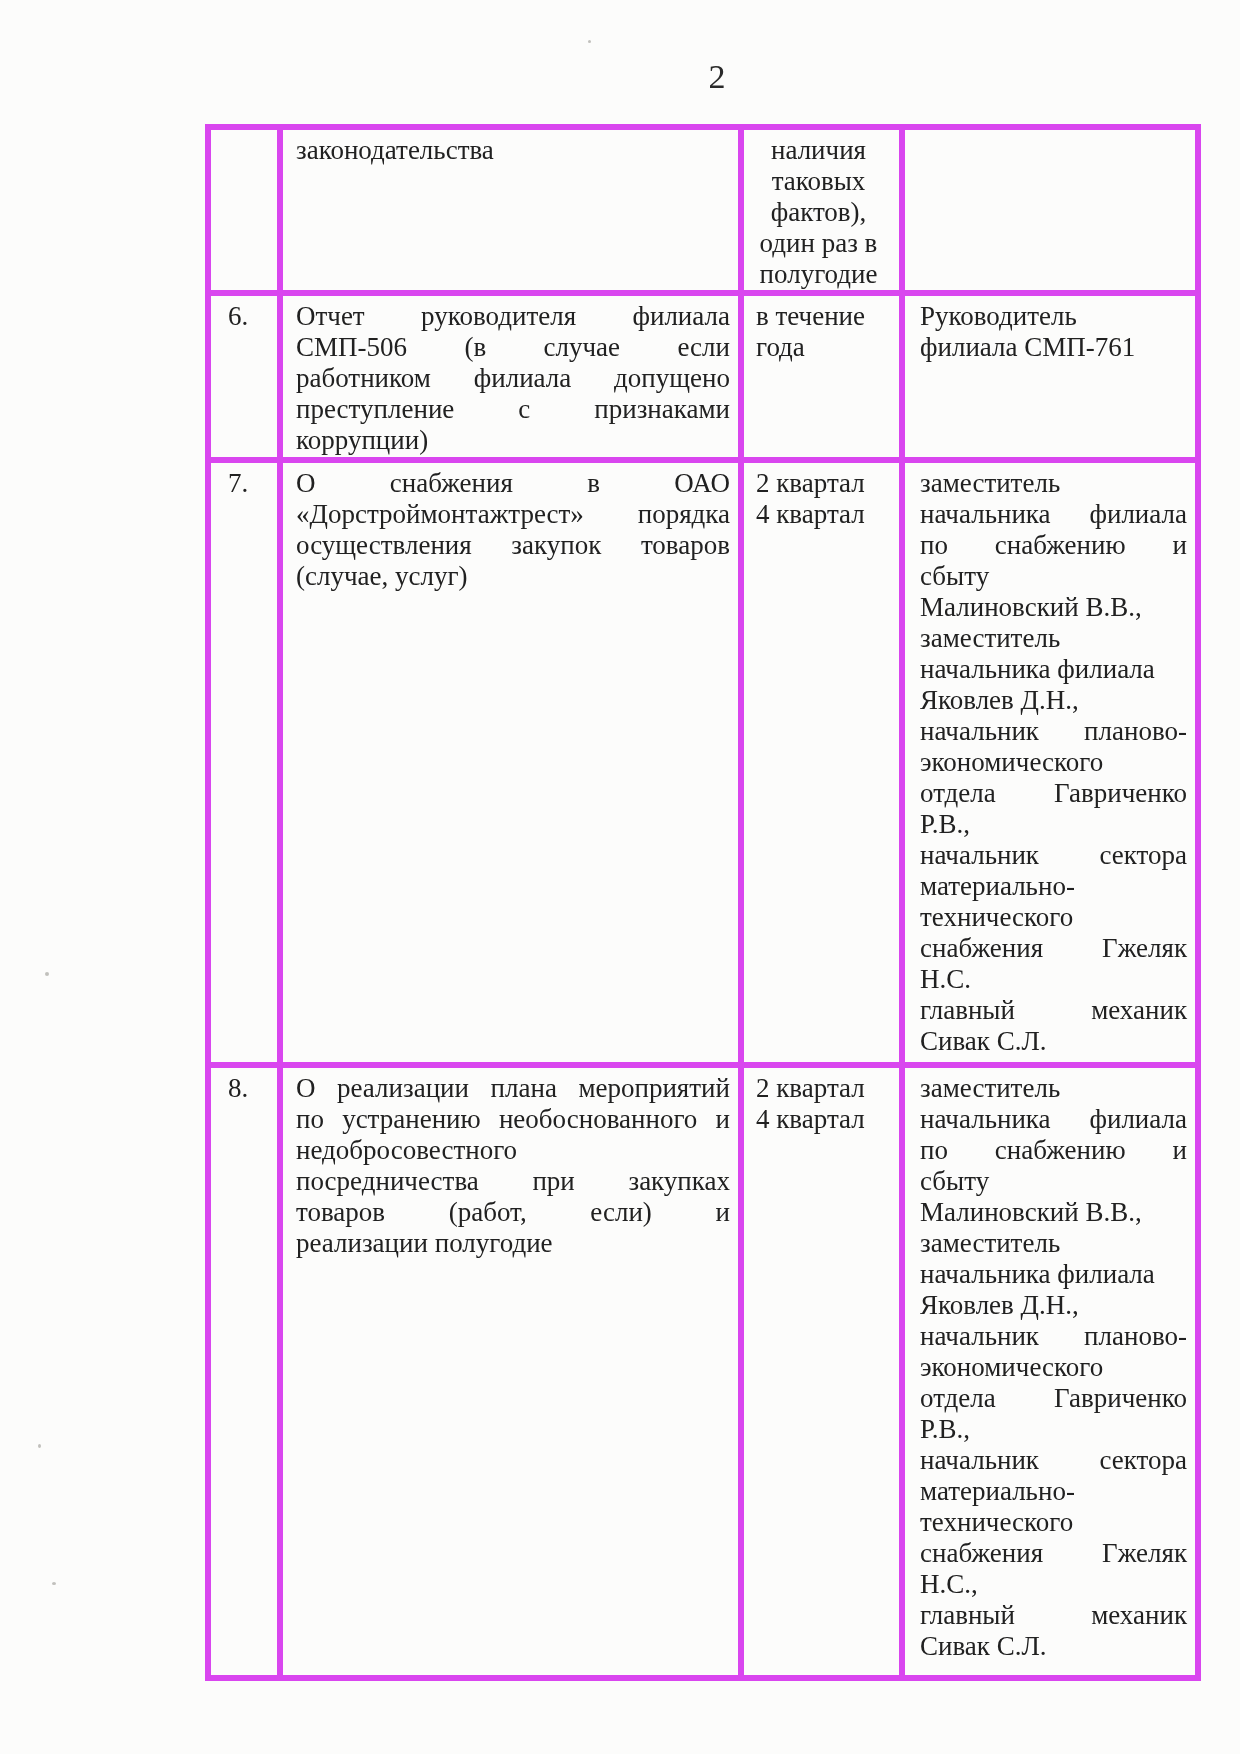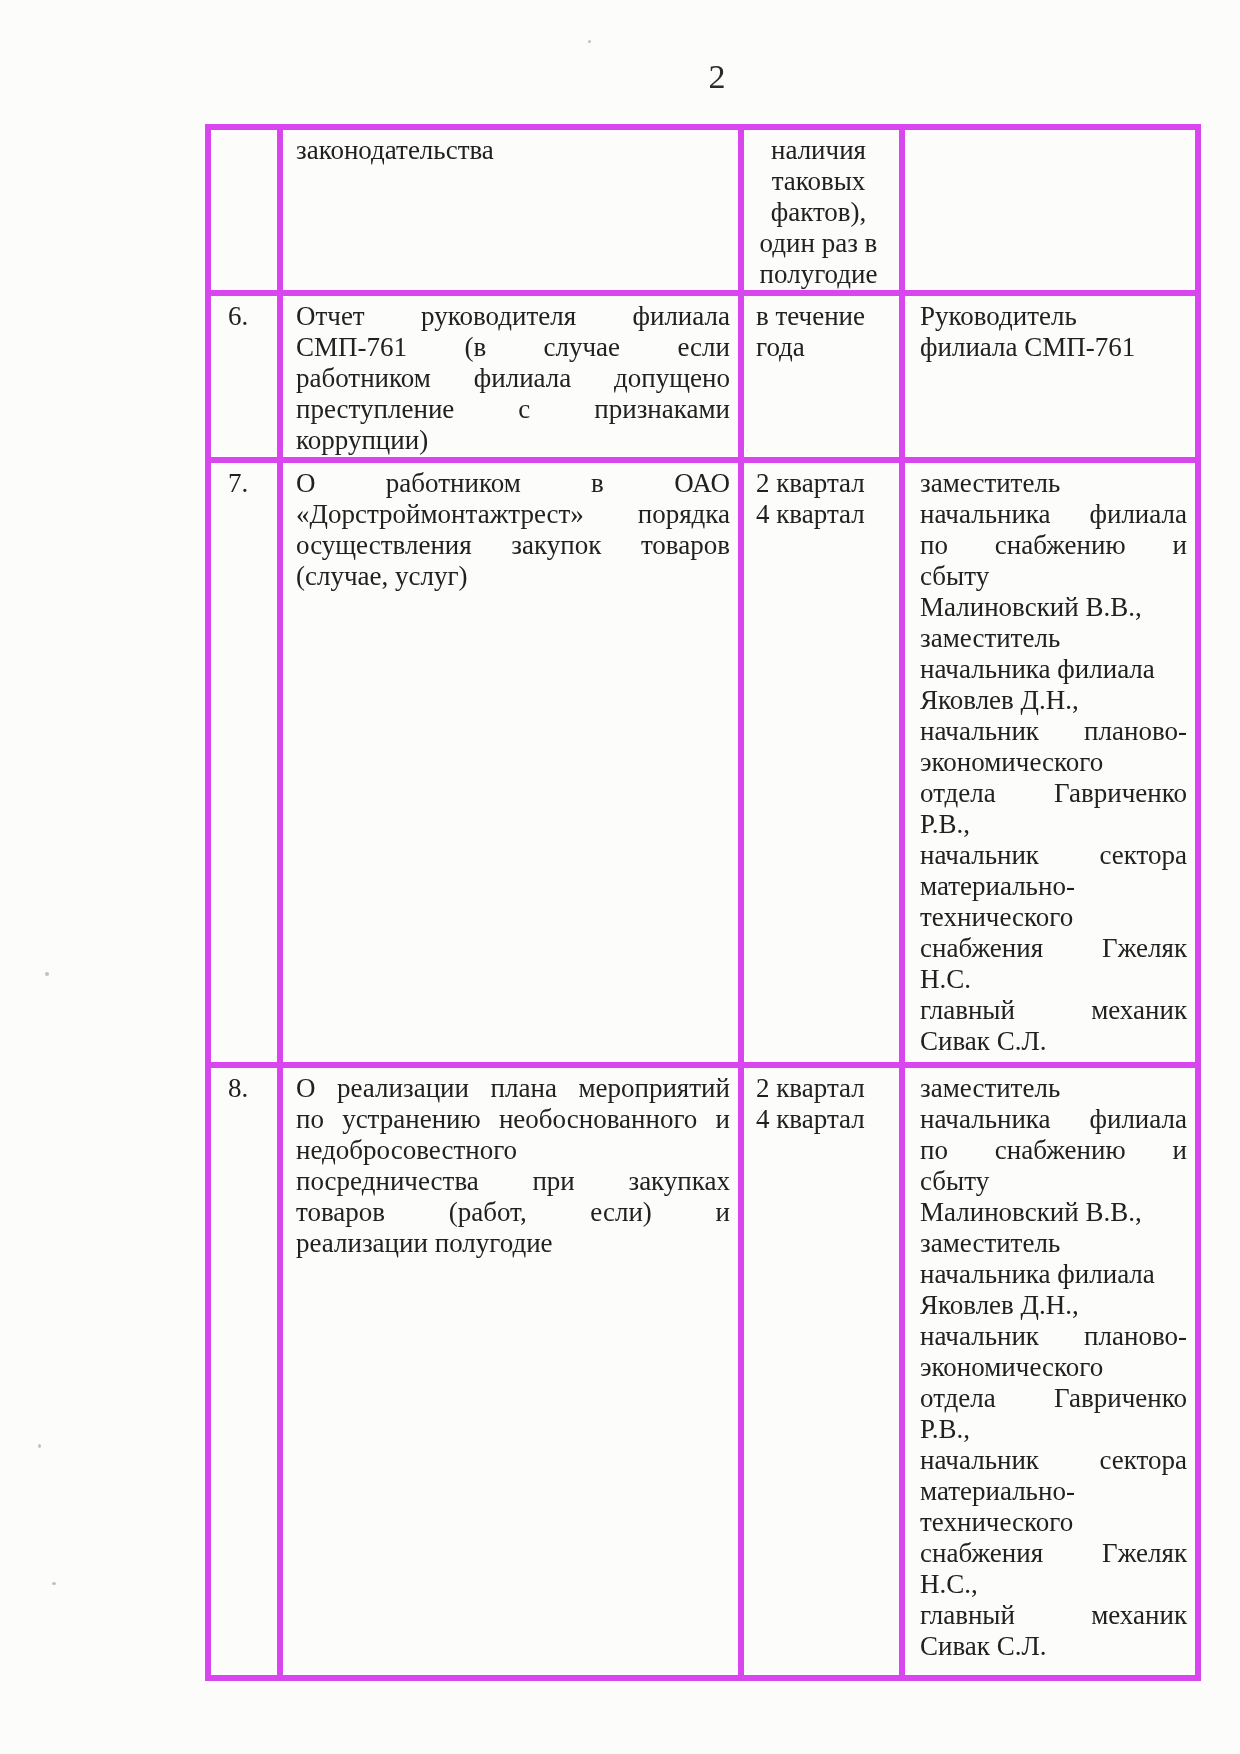--- a/index.html
+++ b/index.html
@@ -89,39 +89,39 @@
           <div class="ln">один раз в</div>
           <div class="ln">полугодие</div>
         </td>
       <td class="resp"></td>
     </tr>
 
     <tr style="height:167px">
       <td class="num">6.</td>
       <td class="desc">
           <div class="ln j">Отчет руководителя филиала</div>
-          <div class="ln j">СМП-761 (в случае если</div>
+          <div class="ln j">СМП-506 (в случае если</div>
           <div class="ln j">работником филиала допущено</div>
           <div class="ln j">преступление с признаками</div>
           <div class="ln">коррупции)</div>
         </td>
       <td class="timing">
           <div class="ln">в течение</div>
           <div class="ln">года</div>
         </td>
       <td class="resp">
           <div class="ln">Руководитель</div>
           <div class="ln">филиала СМП-761</div>
         </td>
     </tr>
 
     <tr style="height:605px">
       <td class="num">7.</td>
       <td class="desc">
-          <div class="ln j">О работником в ОАО</div>
+          <div class="ln j">О снабжения в ОАО</div>
           <div class="ln j">«Дорстроймонтажтрест» порядка</div>
           <div class="ln j">осуществления закупок товаров</div>
           <div class="ln">(случае, услуг)</div>
         </td>
       <td class="timing">
           <div class="ln">2 квартал</div>
           <div class="ln">4 квартал</div>
         </td>
       <td class="resp">
           <div class="ln">заместитель</div>

